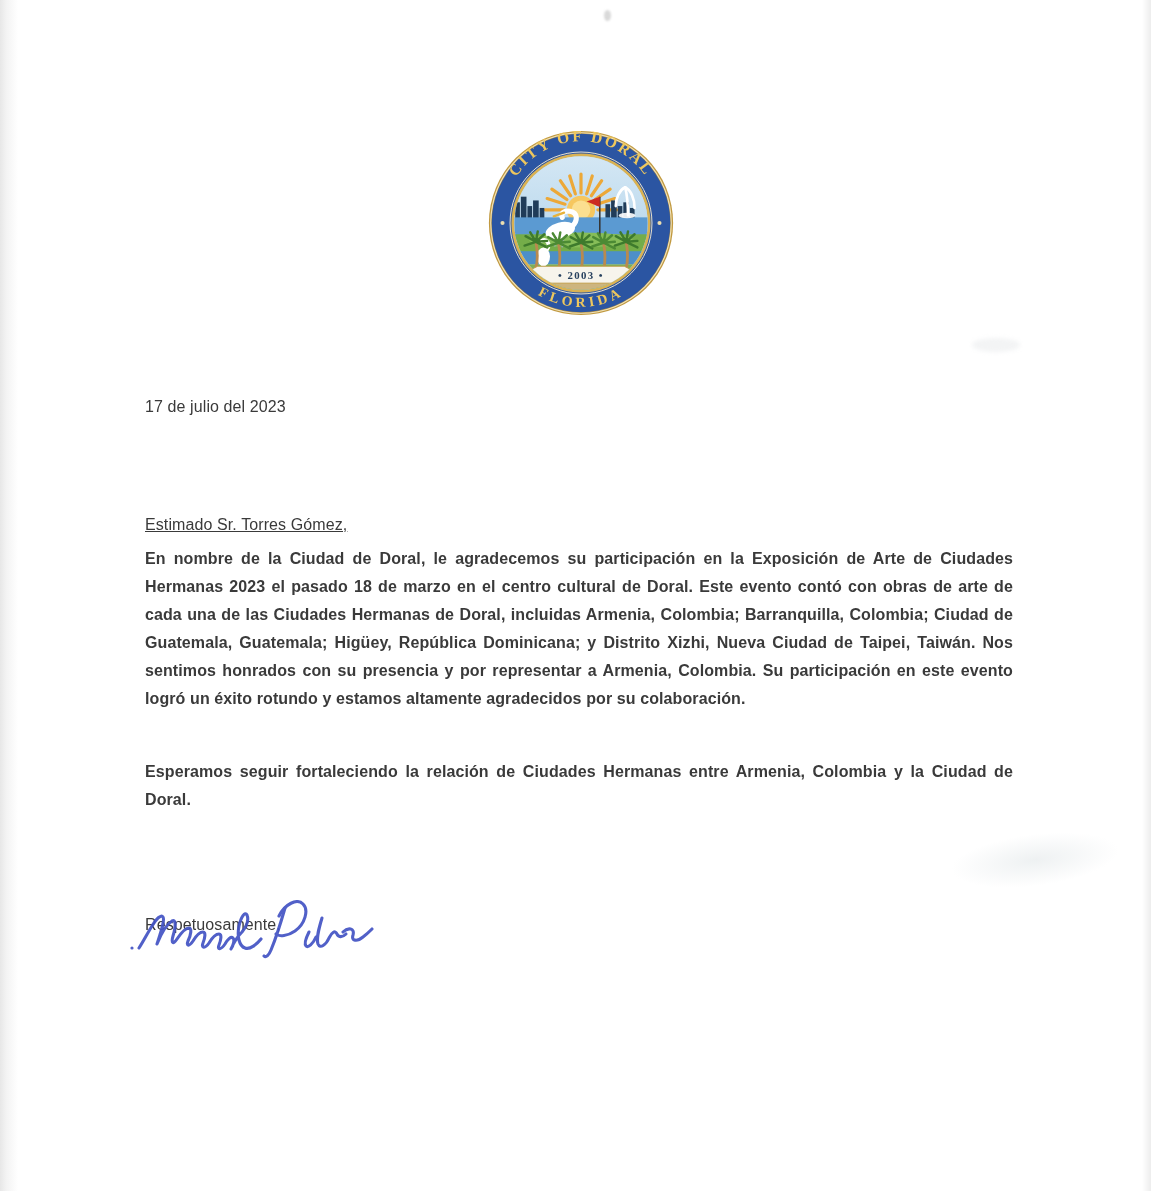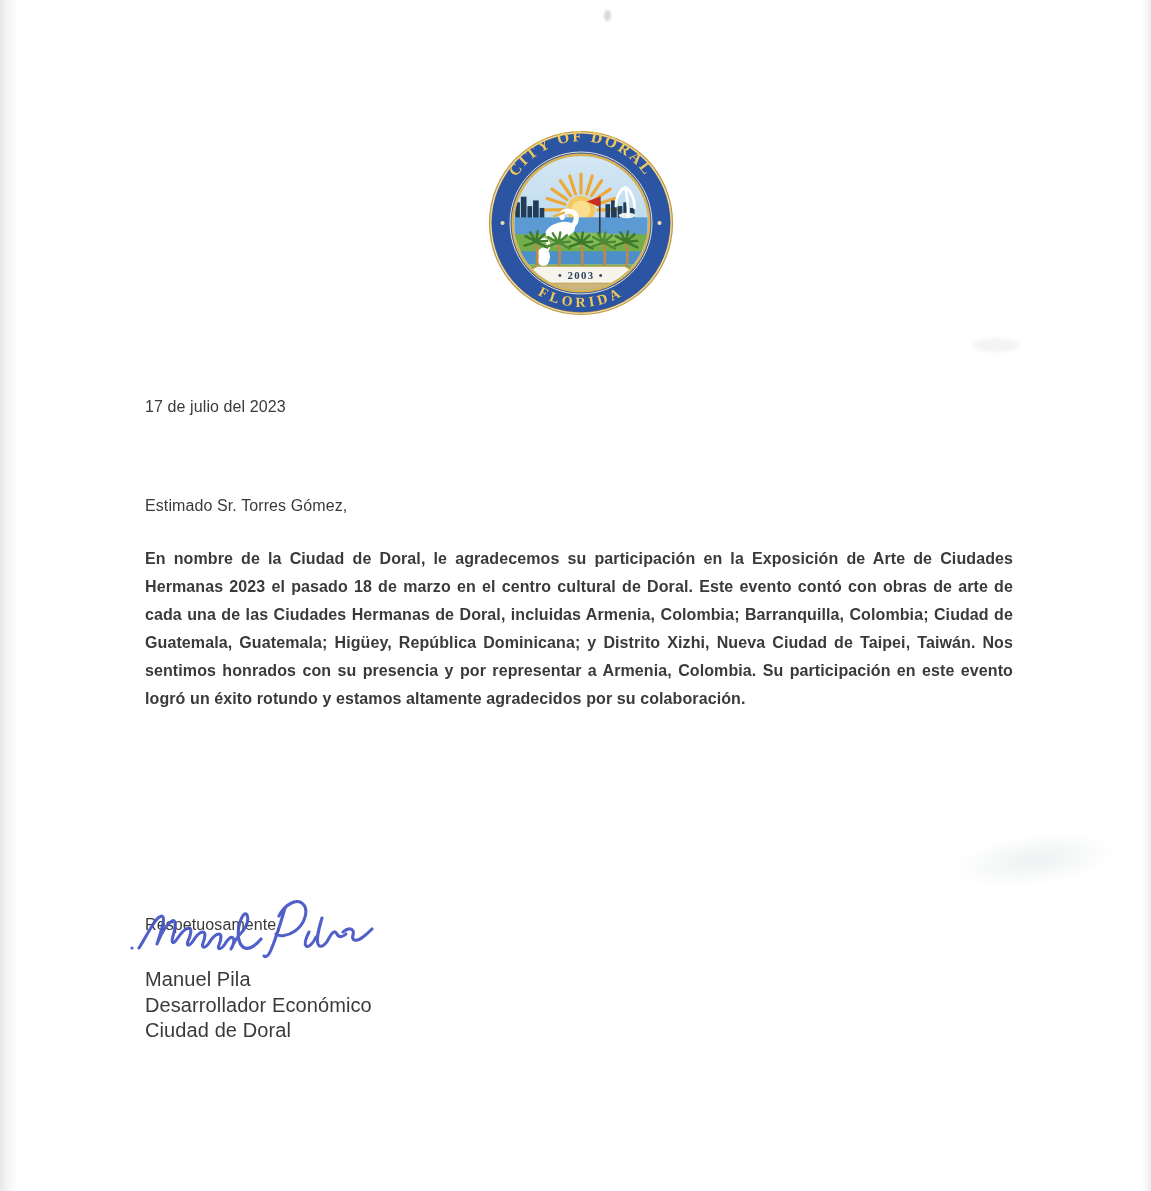--- a/index.html
+++ b/index.html
@@ -14,21 +14,21 @@
   .speck{position:absolute;left:604px;top:10px;width:7px;height:11px;background:#d9d9d9;
     border-radius:50%;filter:blur(1.2px);}
   .smudge-a{position:absolute;left:950px;top:834px;width:170px;height:52px;
     background:radial-gradient(ellipse at center,#eef1f2 0%,rgba(255,255,255,0) 70%);
     transform:rotate(-7deg);}
   .smudge-b{position:absolute;left:972px;top:338px;width:48px;height:14px;background:#f3f4f5;
     border-radius:50%;filter:blur(2px);}
   .seal{position:absolute;left:487px;top:129px;width:188px;height:188px;}
   .txt{position:absolute;font-size:16px;letter-spacing:.1px;}
   .date{left:145px;top:398px;}
-  .greeting{left:145px;top:497px;}
+  .greeting{left:145px;top:516px;text-decoration:underline;}
   .para{left:145px;top:545px;width:868px;line-height:28px;text-align:justify;font-weight:bold;}
   .para-2{top:758px;}
   .closing{left:145px;top:916px;}
   .signature{position:absolute;left:127px;top:886px;width:248px;height:80px;}
   .signer{position:absolute;left:145px;top:967px;font-size:20px;line-height:25.5px;letter-spacing:.1px;}
   .seal-text{font-family:"Liberation Serif","DejaVu Serif",serif;font-weight:bold;}
 </style>
 </head>
 <body>
 
@@ -153,33 +153,29 @@
     <text class="seal-text" font-size="15" fill="#eec75d" letter-spacing="4">
       <textPath href="#arcBot" startOffset="50%" text-anchor="middle">FLORIDA</textPath>
     </text>
     <circle cx="16.5" cy="100" r="2.2" fill="#ecdeb0"></circle>
     <circle cx="183.5" cy="100" r="2.2" fill="#ecdeb0"></circle>
   </svg>
 
   <div class="txt date">17 de julio del 2023</div>
   <div class="txt greeting">Estimado Sr. Torres Gómez,</div>
   <div class="txt para">En nombre de la Ciudad de Doral, le agradecemos su participación en la Exposición de Arte de Ciudades Hermanas 2023 el pasado 18 de marzo en el centro cultural de Doral. Este evento contó con obras de arte de cada una de las Ciudades Hermanas de Doral, incluidas Armenia, Colombia; Barranquilla, Colombia; Ciudad de Guatemala, Guatemala; Higüey, República Dominicana; y Distrito Xizhi, Nueva Ciudad de Taipei, Taiwán. Nos sentimos honrados con su presencia y por representar a Armenia, Colombia. Su participación en este evento logró un éxito rotundo y estamos altamente agradecidos por su colaboración.</div>
+  <div class="txt para para-2">Esperamos seguir fortaleciendo la relación de Ciudades Hermanas entre Armenia, Colombia y la Ciudad de Doral.</div>
   <div class="txt closing">Respetuosamente,</div>
 
   <svg class="signature" viewBox="0 0 248 80" aria-hidden="true">
     <g stroke="#4353c4" stroke-width="3.1" fill="none" stroke-linecap="round" stroke-linejoin="round" opacity="0.92">
       <circle cx="5" cy="62" r="1.6" fill="#4353c4" stroke="none"></circle>
       <path d="M12,62 C16,56 20,48 25,40 C29,33 34,28 36,31 C38,34 34,46 30,58 C34,48 40,38 45,35 C49,33 49,40 46,50 C44,57 46,59 50,53 C54,47 58,42 62,42 C65,42 64,49 61,55 C59,60 62,61 66,55 C69,50 73,46 76,46 C79,46 78,52 76,57 C74,62 78,63 82,57 C85,52 89,48 92,48 C95,48 94,54 92,59 C90,64 94,64 98,58 C101,53 104,50 106,52 C108,54 106,60 104,63 C107,56 111,50 115,46 C119,41 122,34 120,29 C118,25 114,31 112,40 C110,50 112,60 118,62 C123,64 130,58 134,53"></path>
       <path d="M152,30 C158,18 170,12 176,18 C182,24 178,38 168,45 C161,50 152,51 149,48"></path>
       <path d="M158,22 C154,36 149,52 144,64 C142,69 139,72 137,70"></path>
       <path d="M182,46 C179,52 177,58 179,60 C181,62 186,58 189,51"></path>
       <path d="M195,32 C192,42 189,52 191,58 C193,63 199,59 202,52 C205,46 208,44 210,48 C211,51 215,52 219,48"></path>
       <path d="M216,46 C221,41 228,42 226,49 C224,55 230,56 236,51 C240,48 243,45 245,43"></path>
     </g>
   </svg>
 
-  <div class="signer">
-    <div>Manuel Pila</div>
-    <div>Desarrollador Económico</div>
-    <div>Ciudad de Doral</div>
-  </div>
 
 </div>
 
 </body></html>

